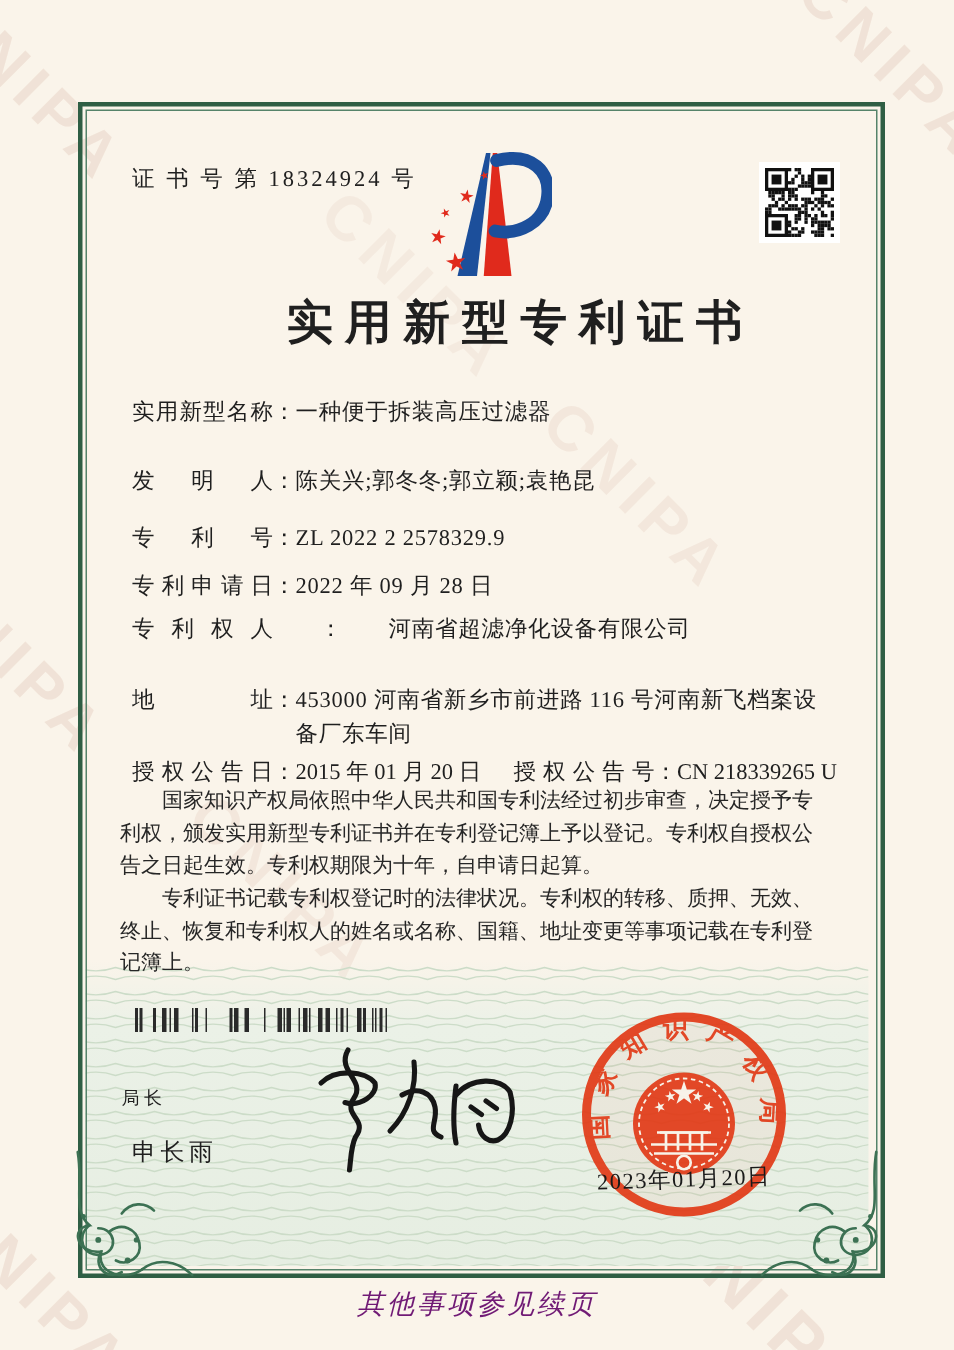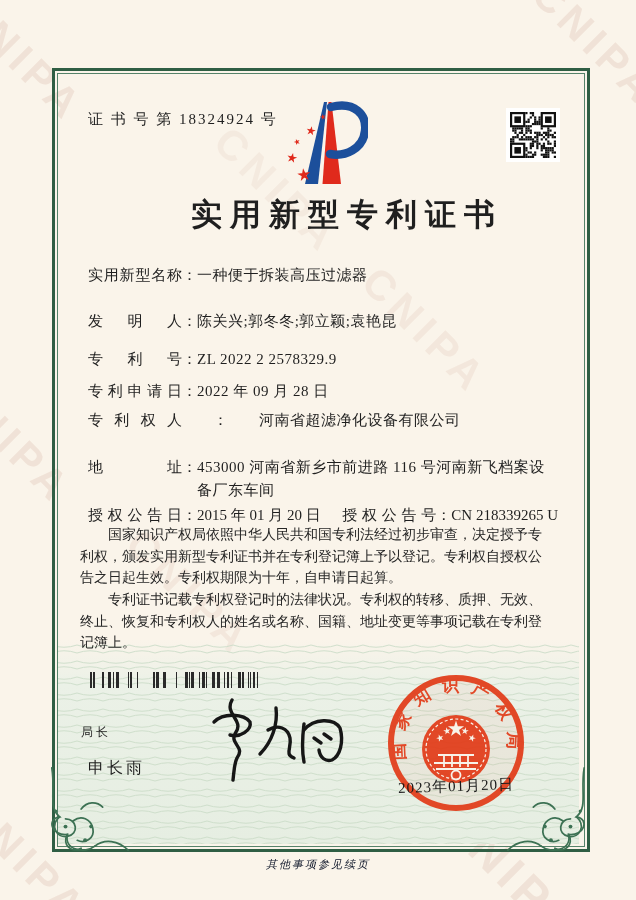--- a/index.html
+++ b/index.html
@@ -54,21 +54,21 @@
   .director-name{position:absolute;left:88px;top:758px;font-size:16px;letter-spacing:3px;z-index:4;}
   .signature{position:absolute;left:192px;top:688px;width:160px;height:100px;z-index:4;}
   
   .seal{position:absolute;left:384px;top:671px;width:144px;height:144px;z-index:4;opacity:.92;}
   .seal-date{position:absolute;left:384px;top:777px;width:144px;text-align:center;
       font-size:15px;letter-spacing:1px;color:#1a1a1a;z-index:5;transform:rotate(-2deg);}
   
   .page-no{position:absolute;left:52px;top:820px;width:532px;text-align:center;
       font-size:13px;letter-spacing:2px;z-index:4;}
   .cont-note{position:absolute;left:0;top:857px;width:636px;text-align:center;
-      font-size:11px;font-style:italic;letter-spacing:2px;z-index:4;color:#0f172a;}
+      font-size:18px;font-style:italic;letter-spacing:2px;z-index:4;color:#701a75;}
 </style>
 </head>
 <body>
 
 <div class="page">
 
   <svg width="0" height="0" style="position:absolute">
     <defs>
       <polygon id="star" points="0,-10 5.88,8.09 -9.51,-3.09 9.51,-3.09 -5.88,8.09"></polygon>
       <path id="seal-arc" d="M23.1,89.8 A52,52 0 1 1 120.9,89.8" fill="none"></path>

